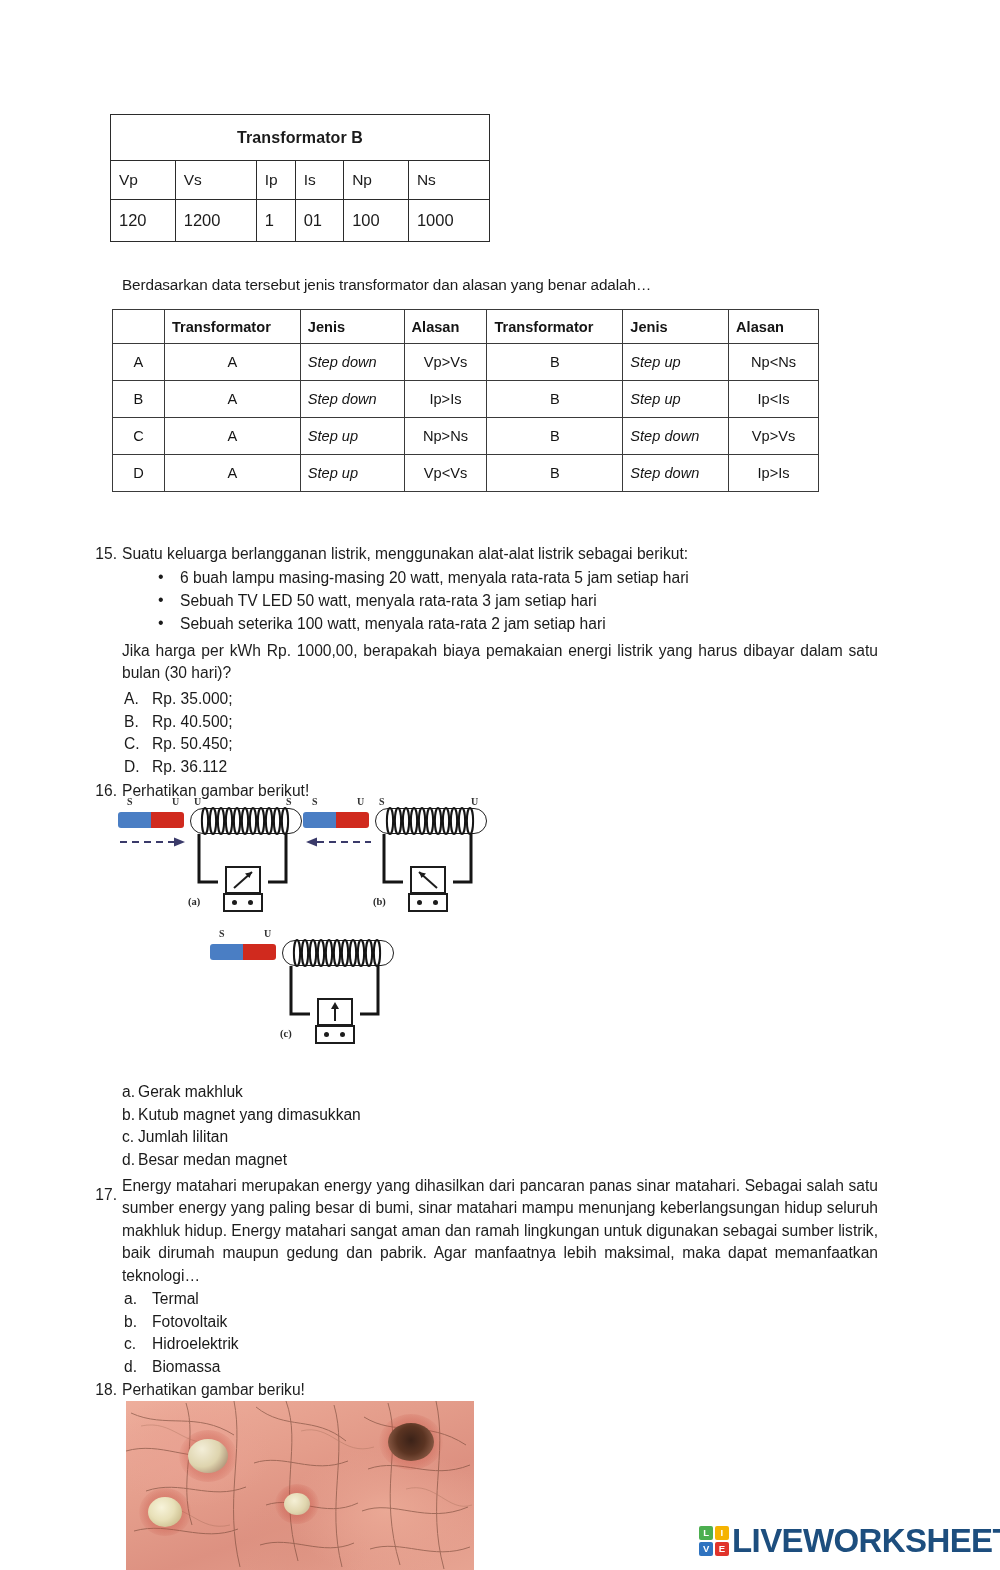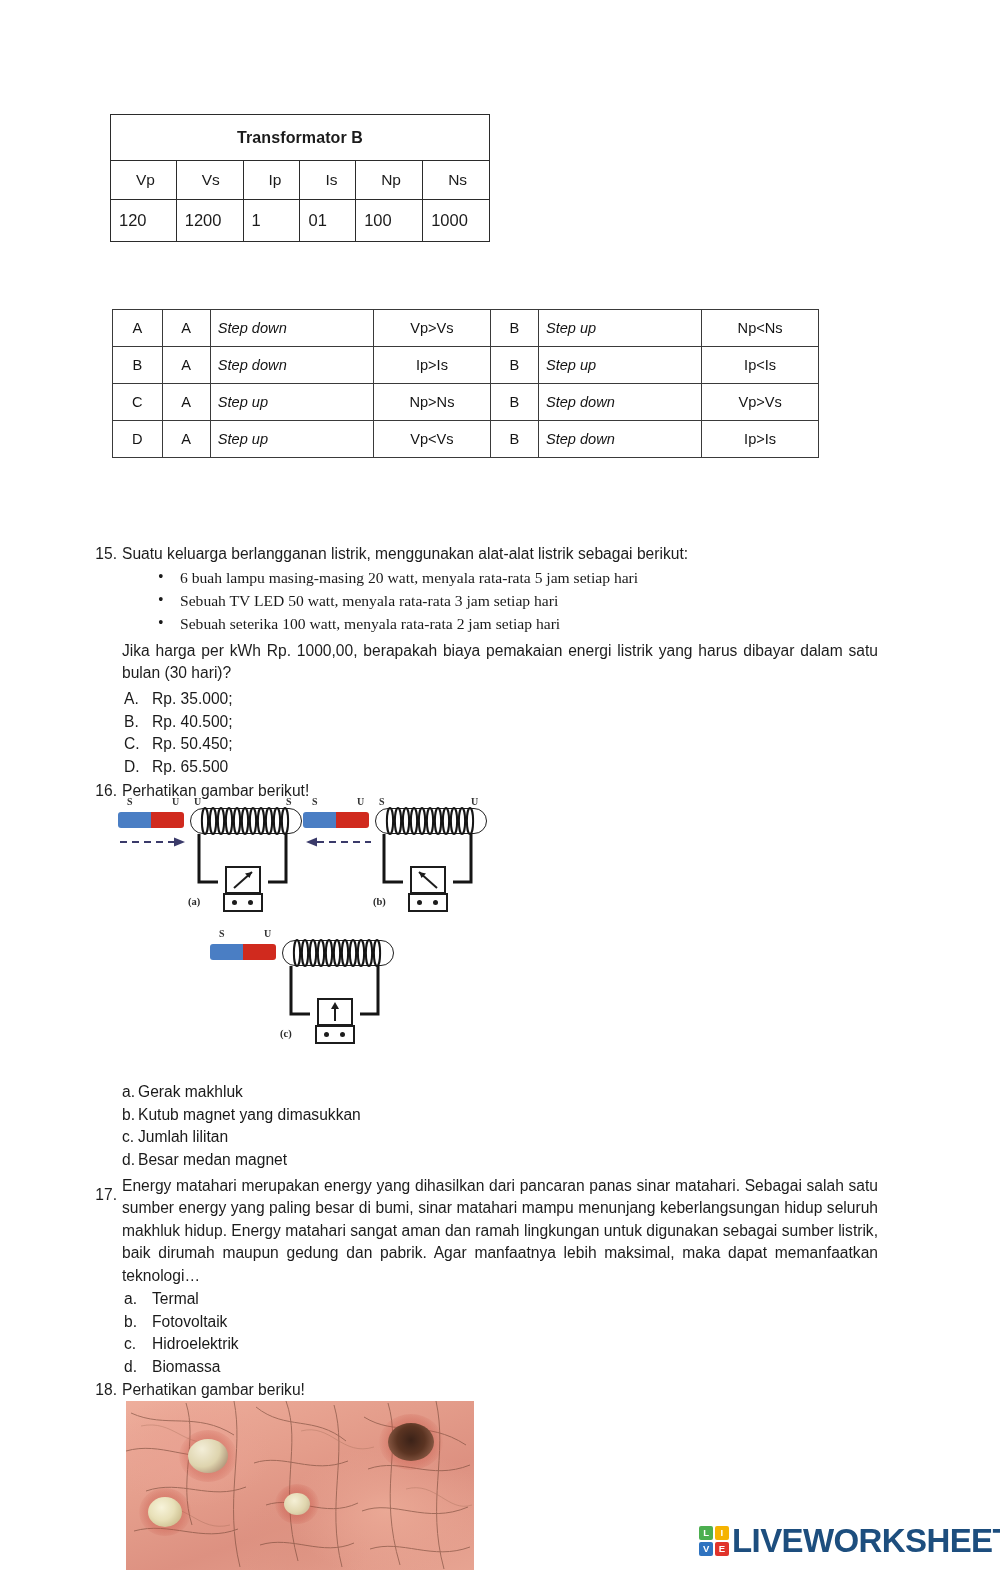--- a/index.html
+++ b/index.html
@@ -44,21 +44,21 @@
   }
   table.t1 td.hdr {
     text-align: center;
     font-weight: bold;
     height: 46px;
     font-size: 16px;
     letter-spacing: .1px;
   }
   table.t1 td.lbl {
     height: 39px;
-    padding-left: 25px;
+    padding-left: 8px;
     vertical-align: middle;
   }
   table.t1 td.val {
     height: 42px;
     padding-left: 8px;
     vertical-align: middle;
     font-size: 16.5px;
   }
 
   
@@ -348,24 +348,34 @@
         <td class="val">1200</td>
         <td class="val">1</td>
         <td class="val">01</td>
         <td class="val">100</td>
         <td class="val">1000</td>
       </tr>
     </tbody>
       </table>
   </div>
 
+  <div class="lead-in">Berdasarkan data tersebut jenis transformator dan alasan yang benar adalah…</div>
 
   <div class="tbl2-wrap">
     <table class="t2">
       <tbody>
+          <tr>
+        <th class="c0"></th>
+        <th class="c1">Transformator</th>
+        <th class="c2">Jenis</th>
+        <th class="c3">Alasan</th>
+        <th class="c4">Transformator</th>
+        <th class="c5">Jenis</th>
+        <th class="c6">Alasan</th>
+      </tr>
       <tr>
         <td class="key">A</td>
         <td class="trafo">A</td>
         <td class="jenis">Step down</td>
         <td class="alasan">Vp&gt;Vs</td>
         <td class="trafo">B</td>
         <td class="jenis">Step up</td>
         <td class="alasan">Np&lt;Ns</td>
       </tr>
       <tr>
@@ -395,21 +405,21 @@
         <td class="jenis">Step down</td>
         <td class="alasan">Ip&gt;Is</td>
       </tr>
     </tbody>
       </table>
   </div>
 
   <div class="qnum" style="left:85px; top:543px; width:32px;">15.</div>
   <div class="q" style="left:122px; top:543px; width:760px;">Suatu keluarga berlangganan listrik, menggunakan alat-alat listrik sebagai berikut:</div>
 
-  <ul class="bullets" style="position:absolute; left:144px; top:566px; width:740px;font-family:Liberation Serif, serif;">
+  <ul class="bullets" style="position:absolute; left:144px; top:566px; width:740px;">
     <li>6 buah lampu masing-masing 20 watt, menyala rata-rata 5 jam setiap hari</li>
     <li>Sebuah TV LED 50 watt, menyala rata-rata 3 jam setiap hari</li>
     <li>Sebuah seterika 100 watt, menyala rata-rata 2 jam setiap hari</li>
   </ul>
 
   <div class="q justify" style="left:122px; top:640px; width:756px;">Jika harga per kWh Rp. 1000,00, berapakah biaya pemakaian energi listrik yang harus dibayar dalam satu bulan (30 hari)?</div>
 
   <ul class="opt-list" style="position:absolute; left:124px; top:688px; width:400px;">
     <li>
         <span class="ol-key">A.</span>
@@ -418,21 +428,21 @@
     <li>
         <span class="ol-key">B.</span>
         <span>Rp. 40.500;</span>
       </li>
     <li>
         <span class="ol-key">C.</span>
         <span>Rp. 50.450;</span>
       </li>
     <li>
         <span class="ol-key">D.</span>
-        <span>Rp. 65.500</span>
+        <span>Rp. 36.112</span>
       </li>
   </ul>
 
   <div class="qnum" style="left:85px; top:780px; width:32px;">16.</div>
   <div class="q" style="left:122px; top:780px; width:500px;">Perhatikan gambar berikut!</div>
 
   <div class="fig16">
 
     <div class="exp" style="left:0px; top:0px;">
       <div class="polelabels">

